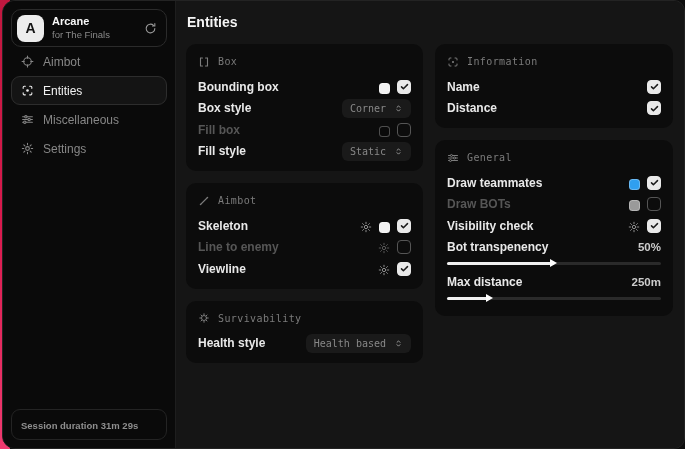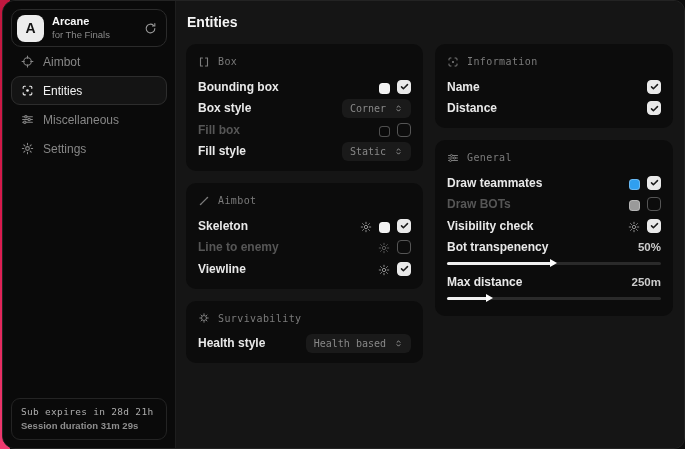--- a/index.html
+++ b/index.html
@@ -133,21 +133,20 @@
             <svg width="13" height="13" viewBox="0 0 24 24" fill="none" stroke="currentColor" stroke-width="2" stroke-linecap="round">
                 <circle cx="12" cy="12" r="3.4"></circle>
                 <path d="M12 2.5v2.6M12 18.9v2.6M2.5 12h2.6M18.9 12h2.6M5.2 5.2l1.9 1.9M16.9 16.9l1.9 1.9M18.8 5.2l-1.9 1.9M7.1 16.9l-1.9 1.9"></path>
               </svg>
           </span>
           <span>Settings</span>
         </div>
       </nav>
 
       <div class="footer-card">
-        <div class="footer-line1">Sub expires in 28d 21h</div>
         <div class="footer-line2">Session duration 31m 29s</div>
       </div>
     </aside>
 
     <main class="main">
       <div class="main-title">Entities</div>
 
       <div class="columns">
 
         <div class="col col-left">

